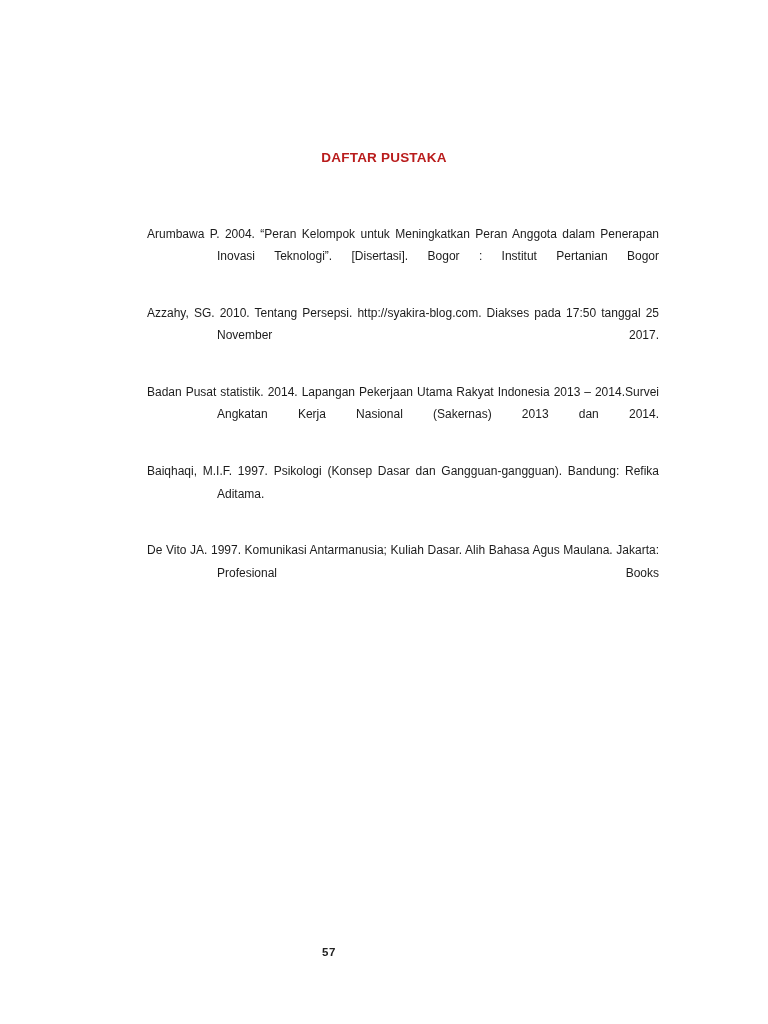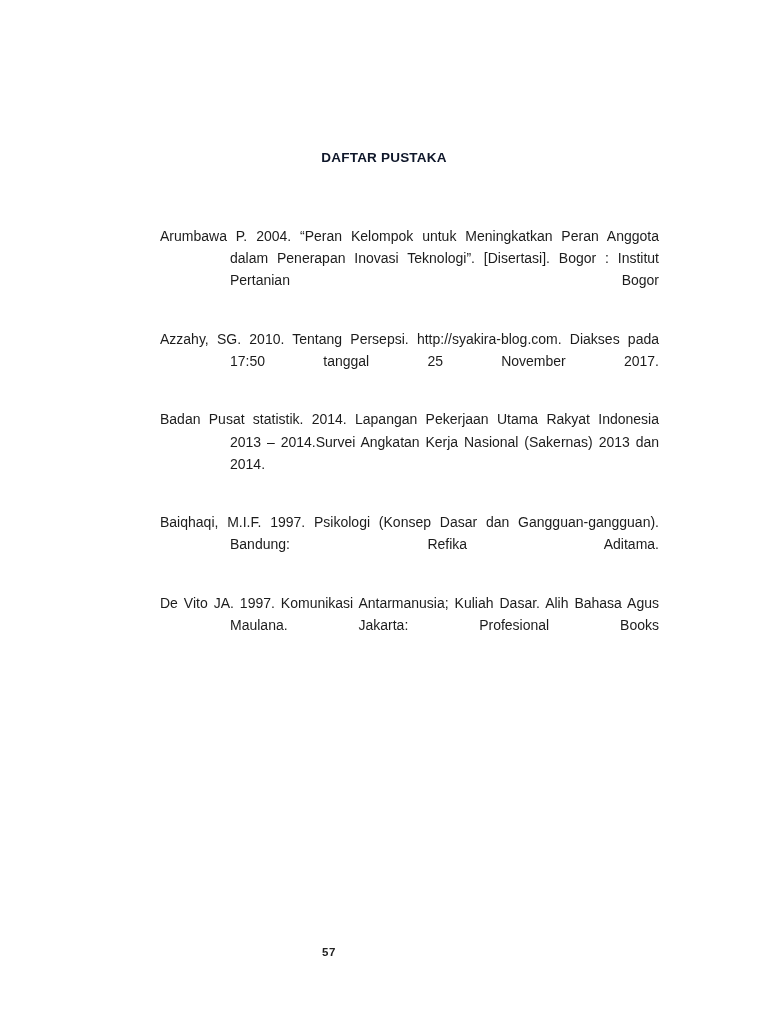--- a/index.html
+++ b/index.html
@@ -25,42 +25,41 @@
   
   .doc-title {
     position: absolute;
     top: 150px;
     left: 0;
     width: 768px;
     text-align: center;
     font-size: 13.5px;
     font-weight: bold;
     letter-spacing: 0.2px;
-    color: #0f172a;
+    color: #b91c1c;
   }
 
   
   .ref-list {
     position: absolute;
     top: 211px;
     left: 147px;
     width: 512px;
   }
 
   .ref-entry {
-    font-size: 14px;
+    font-size: 12px;
     line-height: 22.2px;
     text-align: justify;
     text-justify: inter-word;
     padding-left: 70px;
     text-indent: -70px;
     margin-bottom: 12.5px;
     color: #1c1c1c;
     word-spacing: 0.1px;
-    margin-left: 13px;
   }
 
   
   .ref-entry::after {
     content: "";
     display: inline-block;
     width: 100%;
   }
 
   

